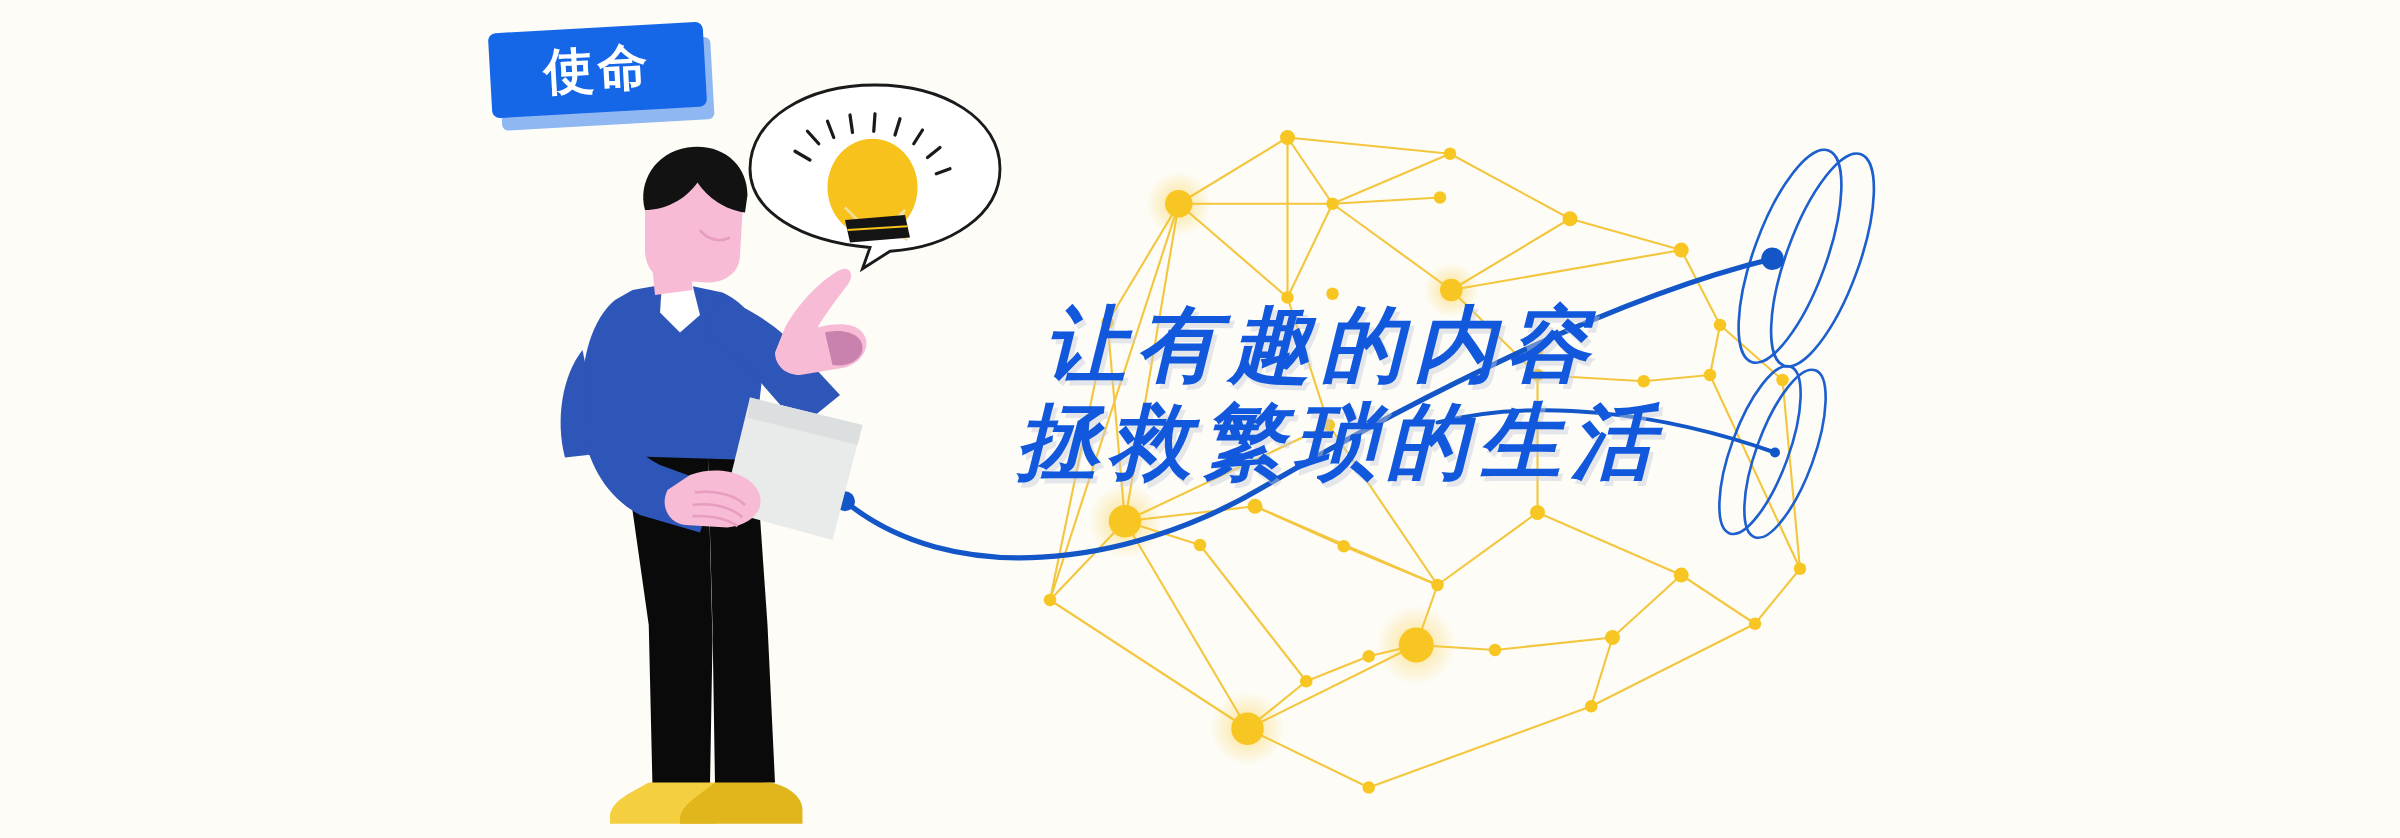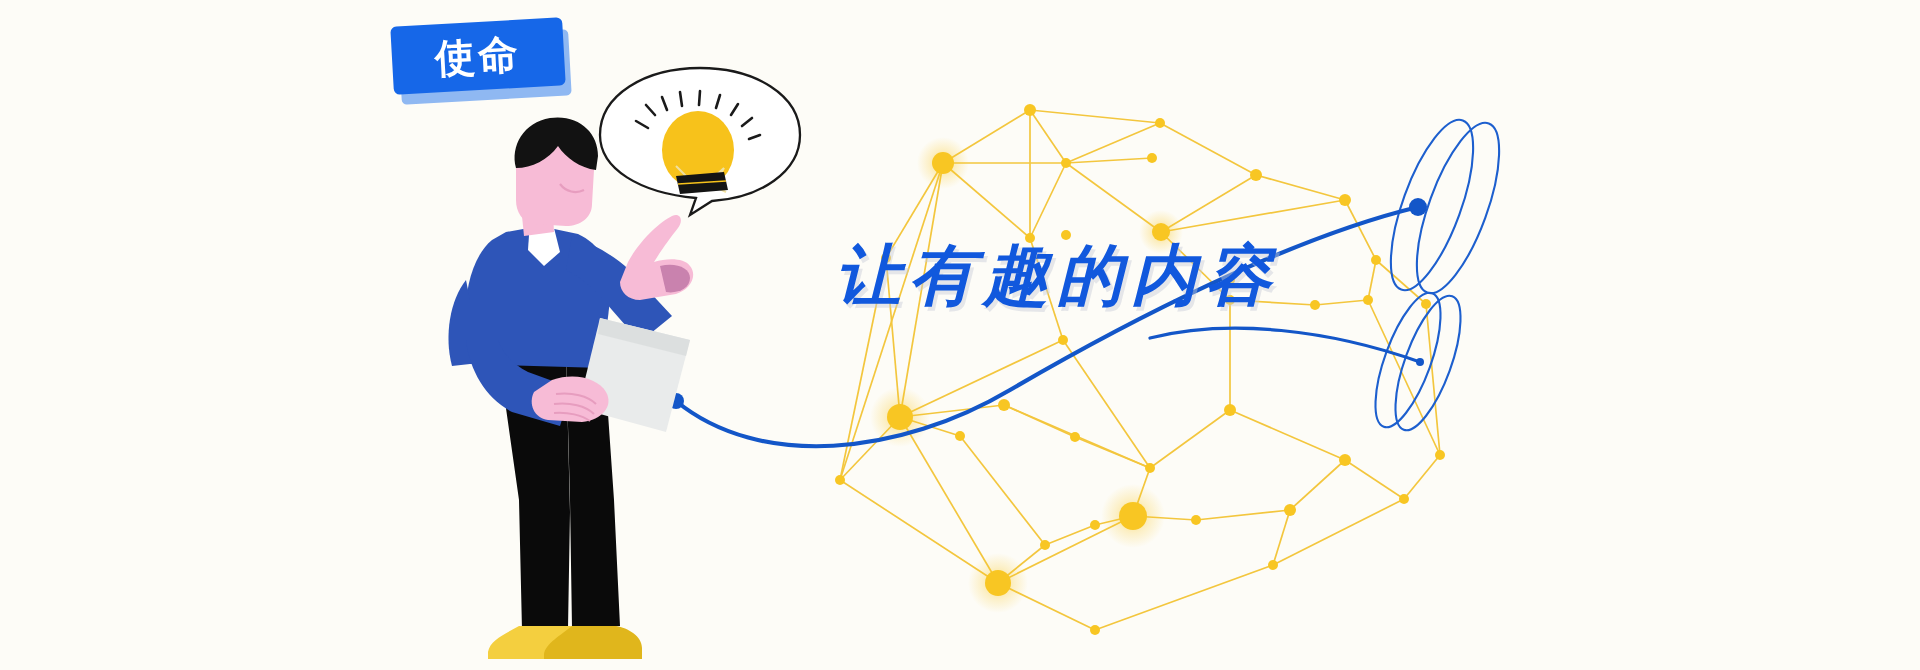--- a/index.html
+++ b/index.html
@@ -248,20 +248,21 @@
              L548 420 C534 418, 528 404, 534 392 Z" fill="#F7BBD6"></path>
     <g stroke="#E79DBF" stroke-width="2" fill="none">
       <path d="M556 394 C572 392, 588 396, 596 404"></path>
       <path d="M554 404 C570 402, 586 406, 594 414"></path>
       <path d="M554 413 C568 412, 582 415, 590 421"></path>
     </g>
   </svg>
 
   <div id="headline">
     <div class="headline-line" id="headline-line-1">让有趣的内容</div>
+    <div class="headline-line" id="headline-line-2">拯救繁琐的生活</div>
   </div>
 
   <div id="badge-wrap">
     <div id="badge-shadow"></div>
     <div id="badge-plate">
       <span id="badge-label">使命</span>
     </div>
   </div>
 
 </div>

